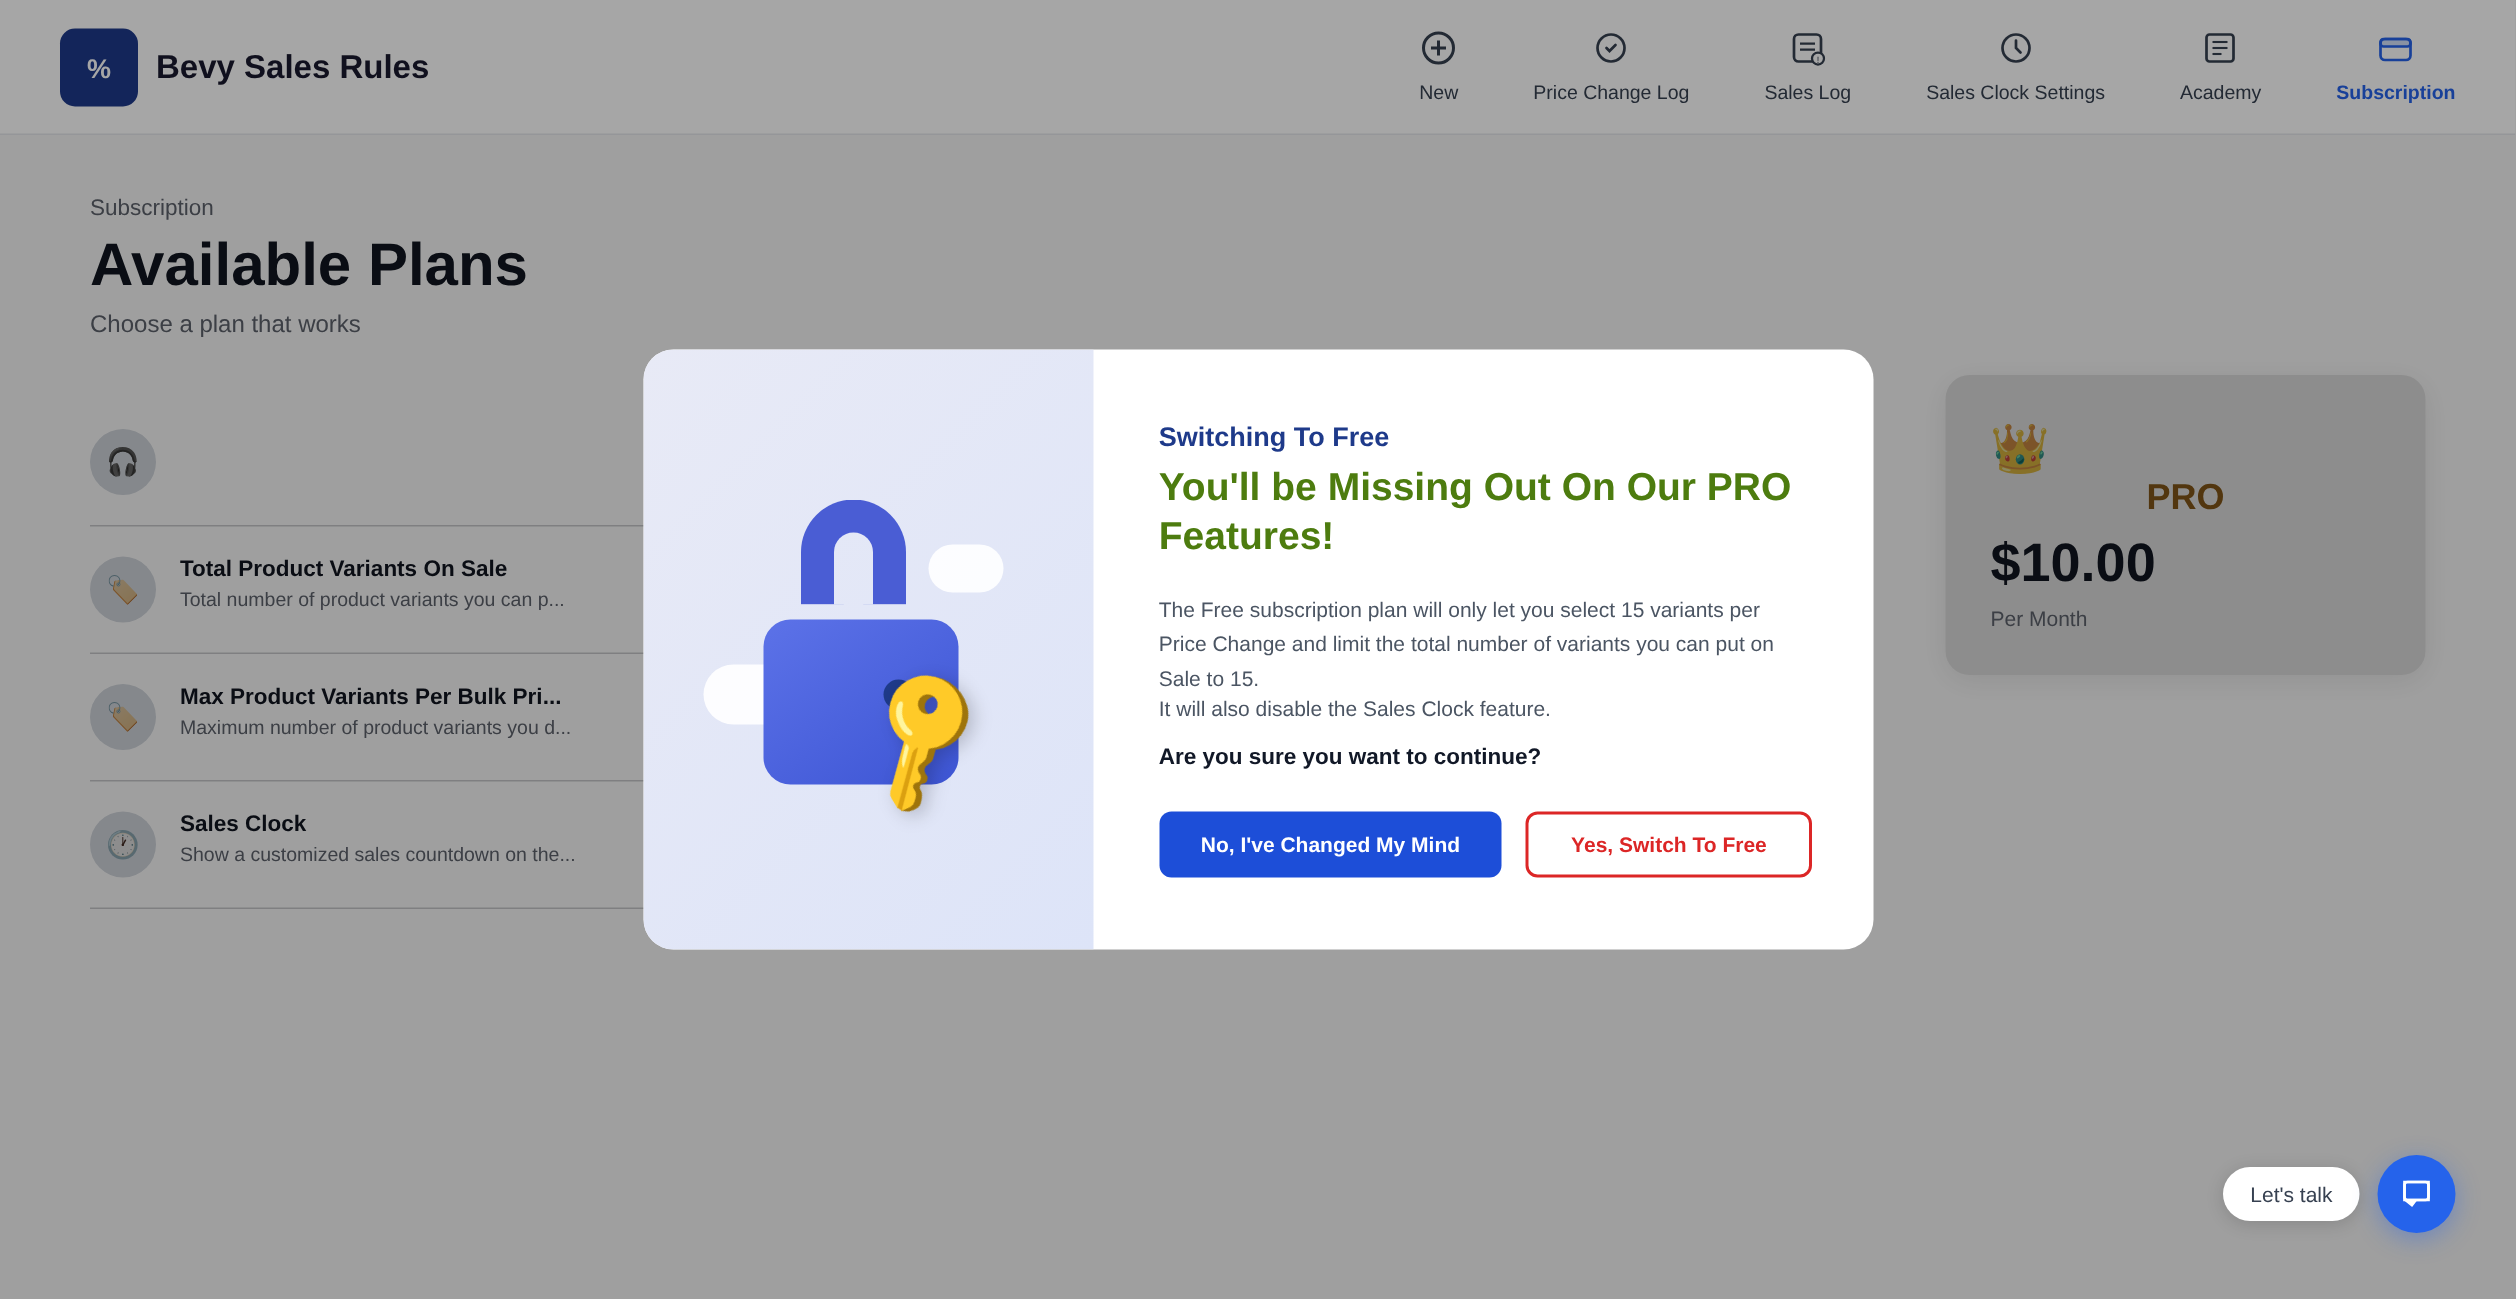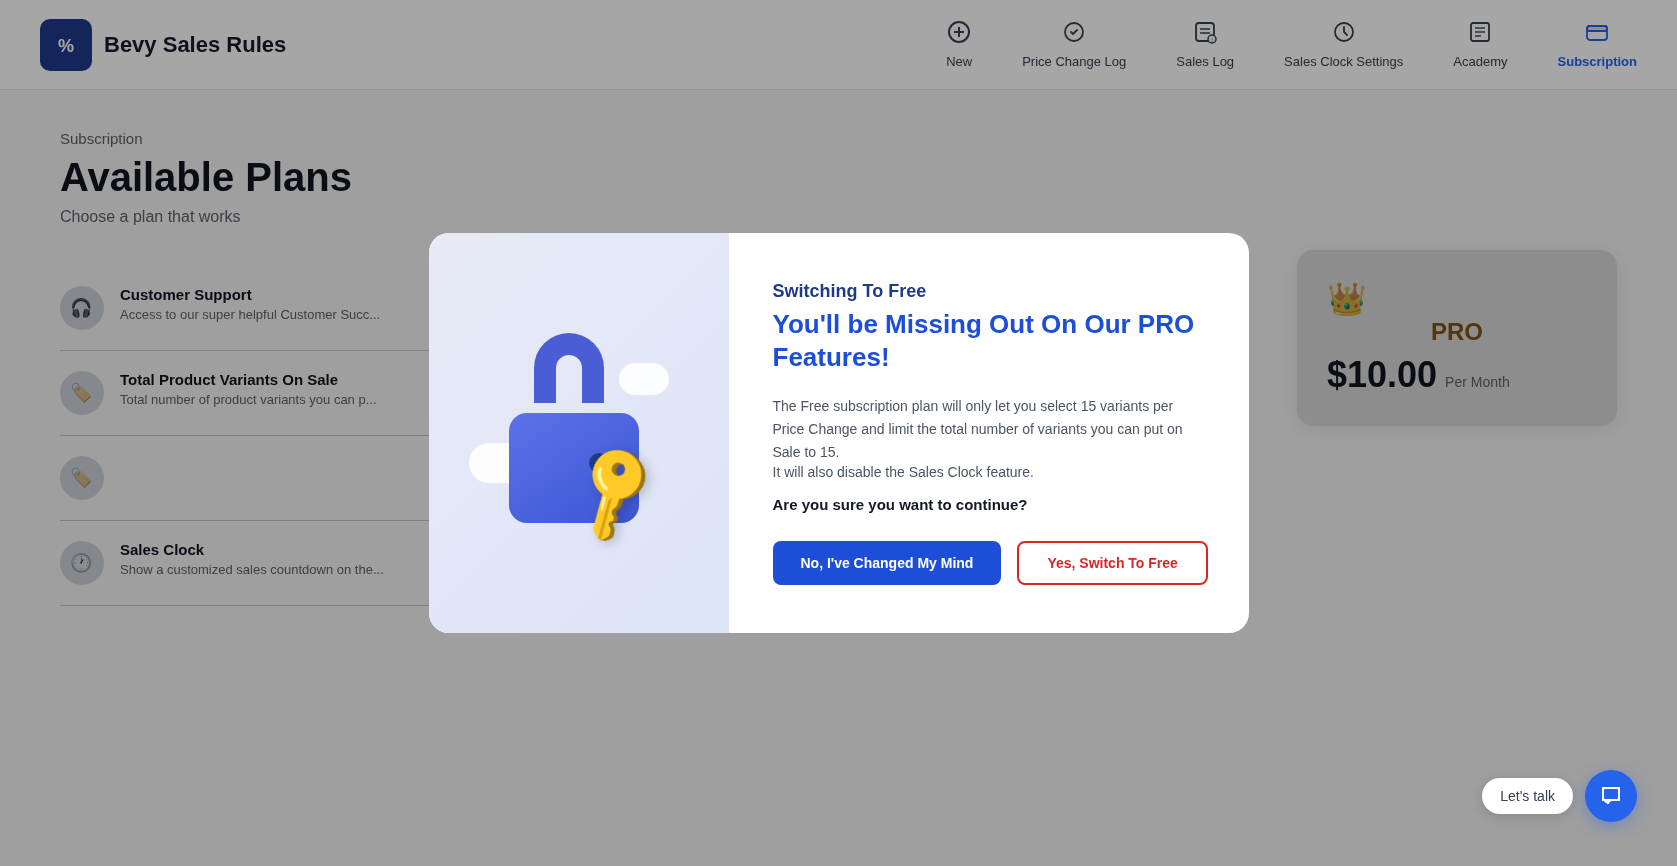--- a/index.html
+++ b/index.html
@@ -263,21 +263,21 @@
     }
     .modal-switching-label {
       font-size: 18px;
       font-weight: 700;
       color: #1e3a8a;
       margin-bottom: 6px;
     }
     .modal-main-title {
       font-size: 26px;
       font-weight: 800;
-      color: #1d4ed8;
+      color: #4d7c0f;
       margin-bottom: 20px;
       line-height: 1.3;
     }
     .modal-desc {
       font-size: 14px;
       color: #4b5563;
       line-height: 1.65;
     }
     .modal-clock-note {
       font-size: 14px;
@@ -430,50 +430,50 @@
 </header>
 
 <div class="bg-content" style="position: relative;">
   <div class="page-label">Subscription</div>
   <div class="page-title">Available Plans</div>
   <div class="page-subtitle">Choose a plan that works</div>
 
   <div class="features-list">
     <div class="feature-row">
       <div class="feature-icon-wrap">🎧</div>
-      <div class="feature-text-wrap">
-        <div class="feature-name">Customer Support</div>
-        <div class="feature-desc">Access to our super helpful Customer Succ...</div>
-      </div>
     </div>
     <div class="feature-row">
       <div class="feature-icon-wrap">🏷️</div>
       <div class="feature-text-wrap">
         <div class="feature-name">Total Product Variants On Sale</div>
         <div class="feature-desc">Total number of product variants you can p...</div>
       </div>
       <div class="unlimited-badge" style="margin-left:auto;align-self:center;">Unlimited</div>
     </div>
     <div class="feature-row">
       <div class="feature-icon-wrap">🏷️</div>
+      <div class="feature-text-wrap">
+        <div class="feature-name">Max Product Variants Per Bulk Pri...</div>
+        <div class="feature-desc">Maximum number of product variants you d...</div>
+      </div>
       <div class="unlimited-badge" style="margin-left:auto;align-self:center;">Unlimited</div>
     </div>
     <div class="feature-row">
       <div class="feature-icon-wrap">🕐</div>
       <div class="feature-text-wrap">
         <div class="feature-name">Sales Clock</div>
         <div class="feature-desc">Show a customized sales countdown on the...</div>
       </div>
     </div>
   </div>
 
   <div class="pro-plan-box">
     <div class="pro-crown">👑</div>
     <div class="pro-title">PRO</div>
-    <div style="display:flex;align-items:baseline;gap:8px;margin-top:8px;">
+    <div style="display:flex;align-items:baseline;gap:8px;margin-top:8px;flex-direction:column;">
       <span class="pro-price">$10.00</span>
       <span class="pro-price-sub">Per Month</span>
     </div>
   </div>
 </div>
 
 <div class="overlay">
   <div class="modal">
 
     <div class="modal-left">

